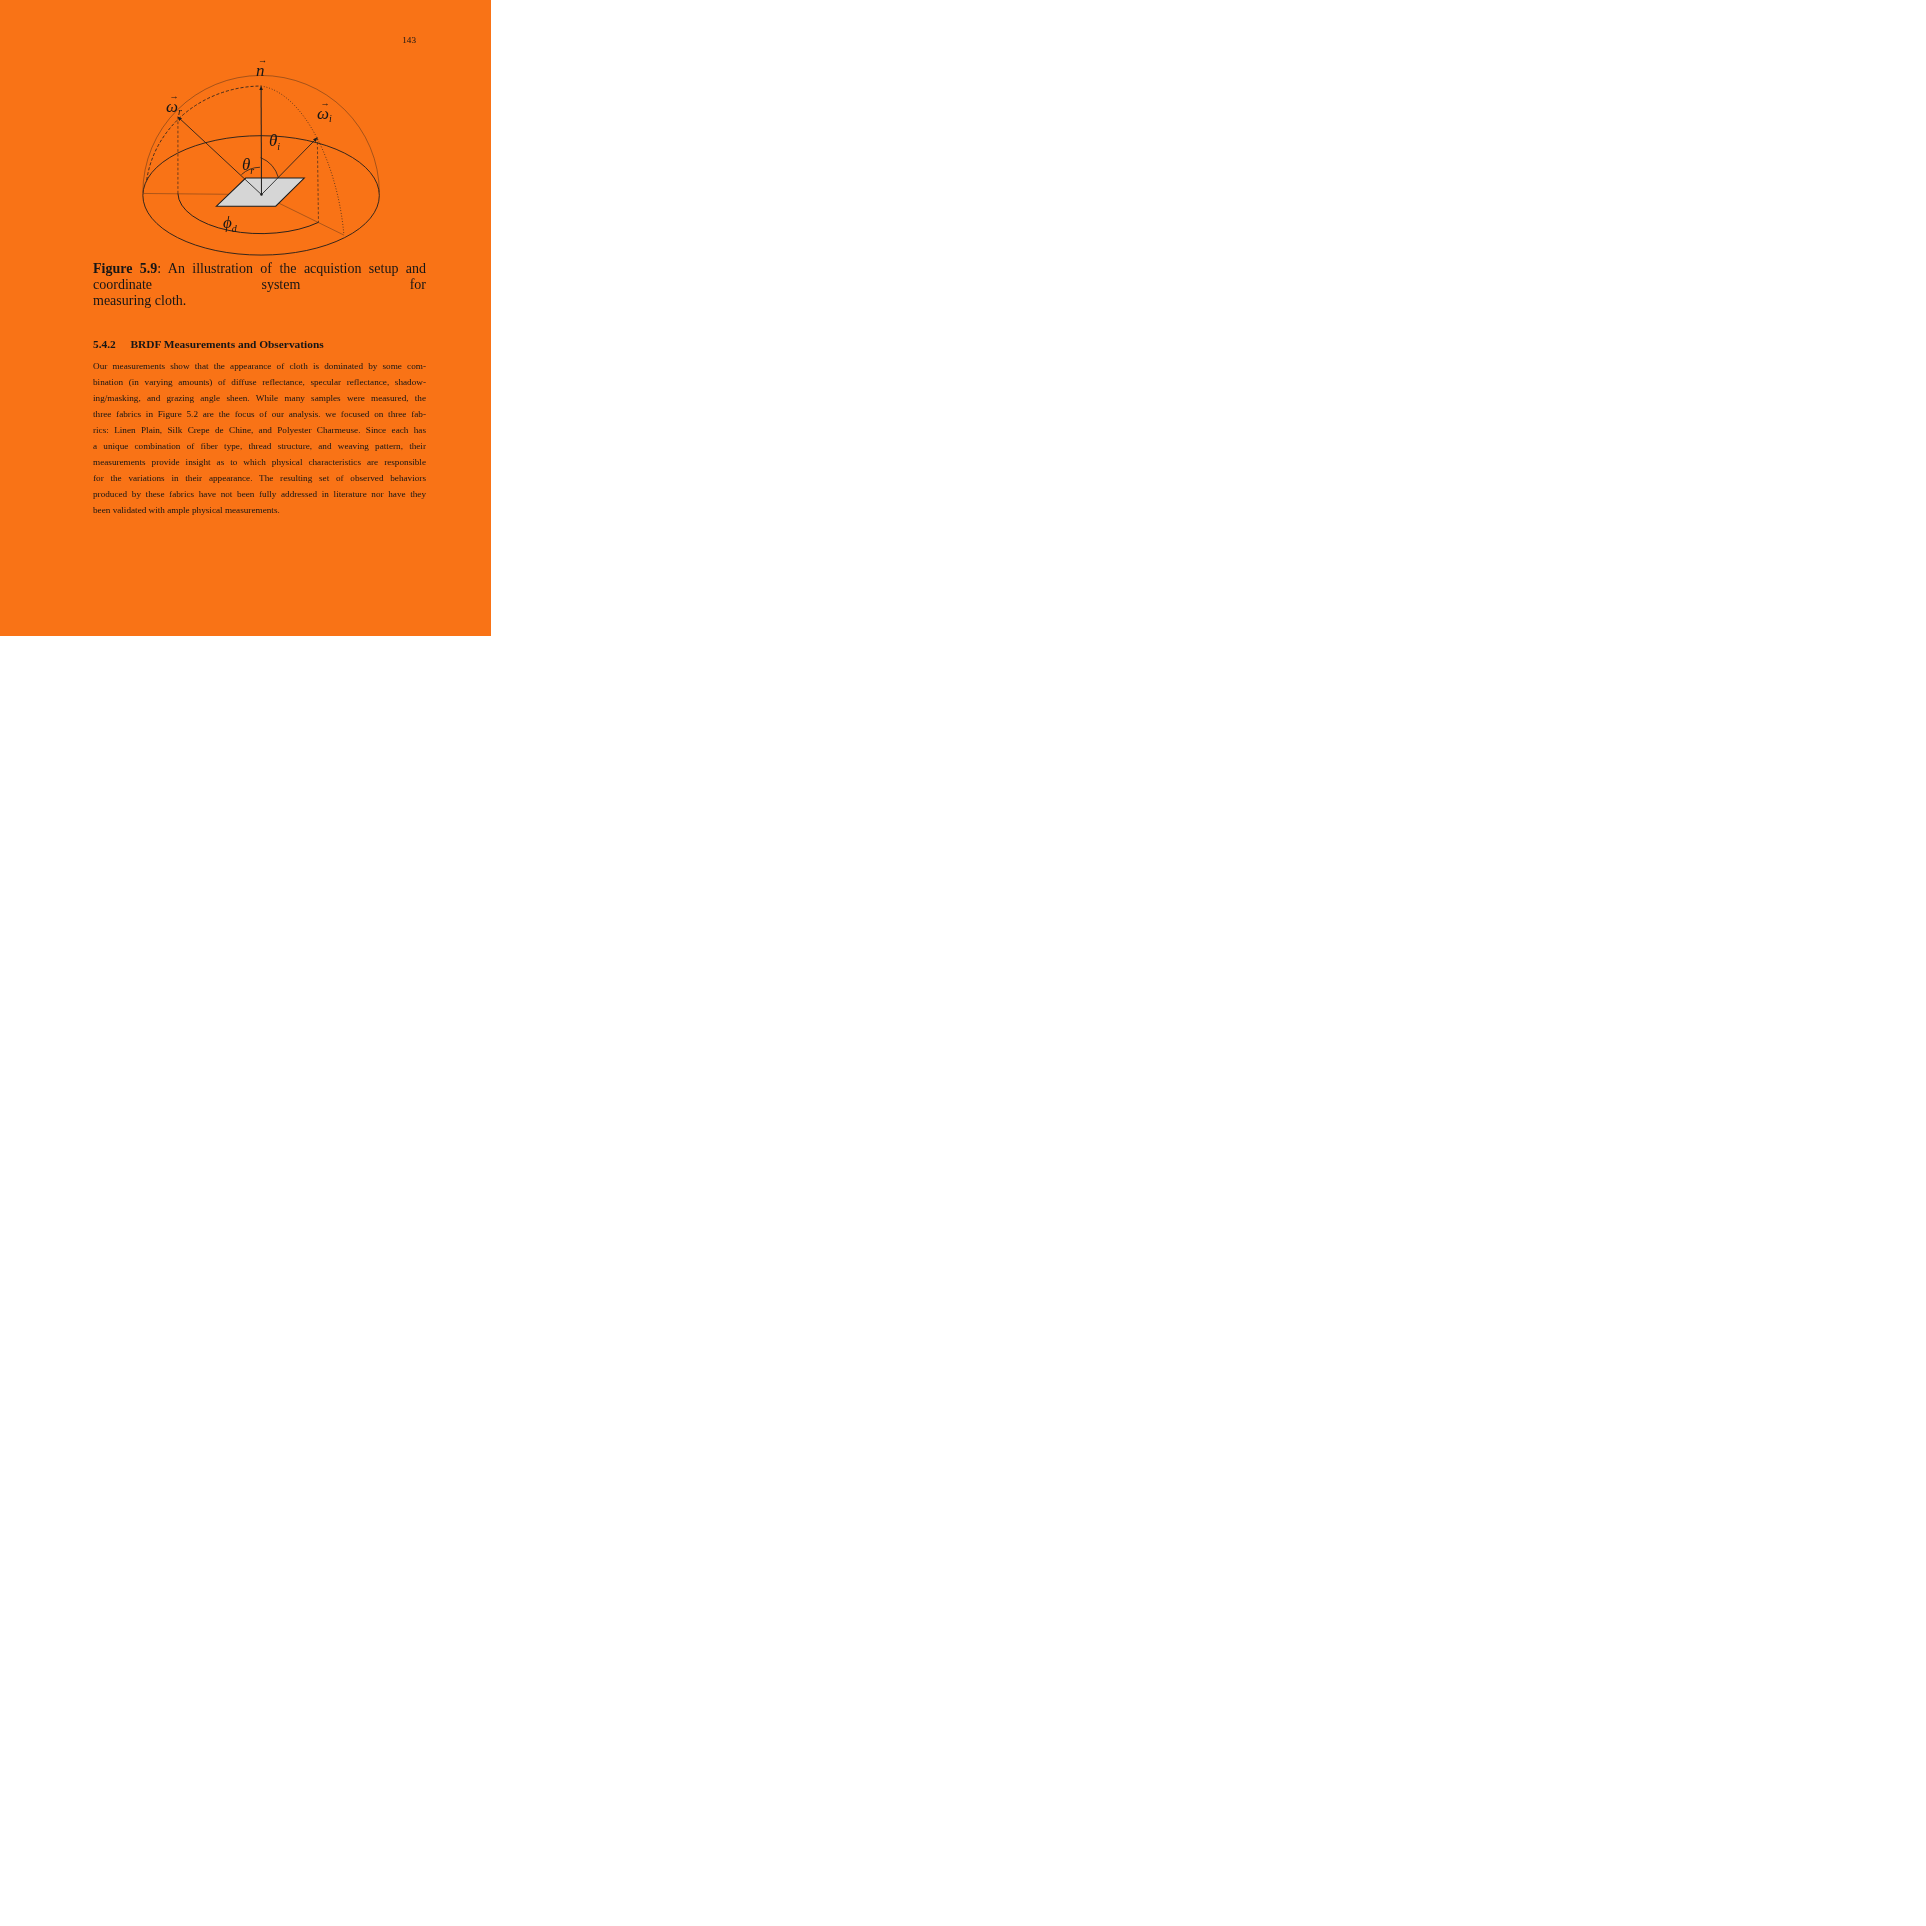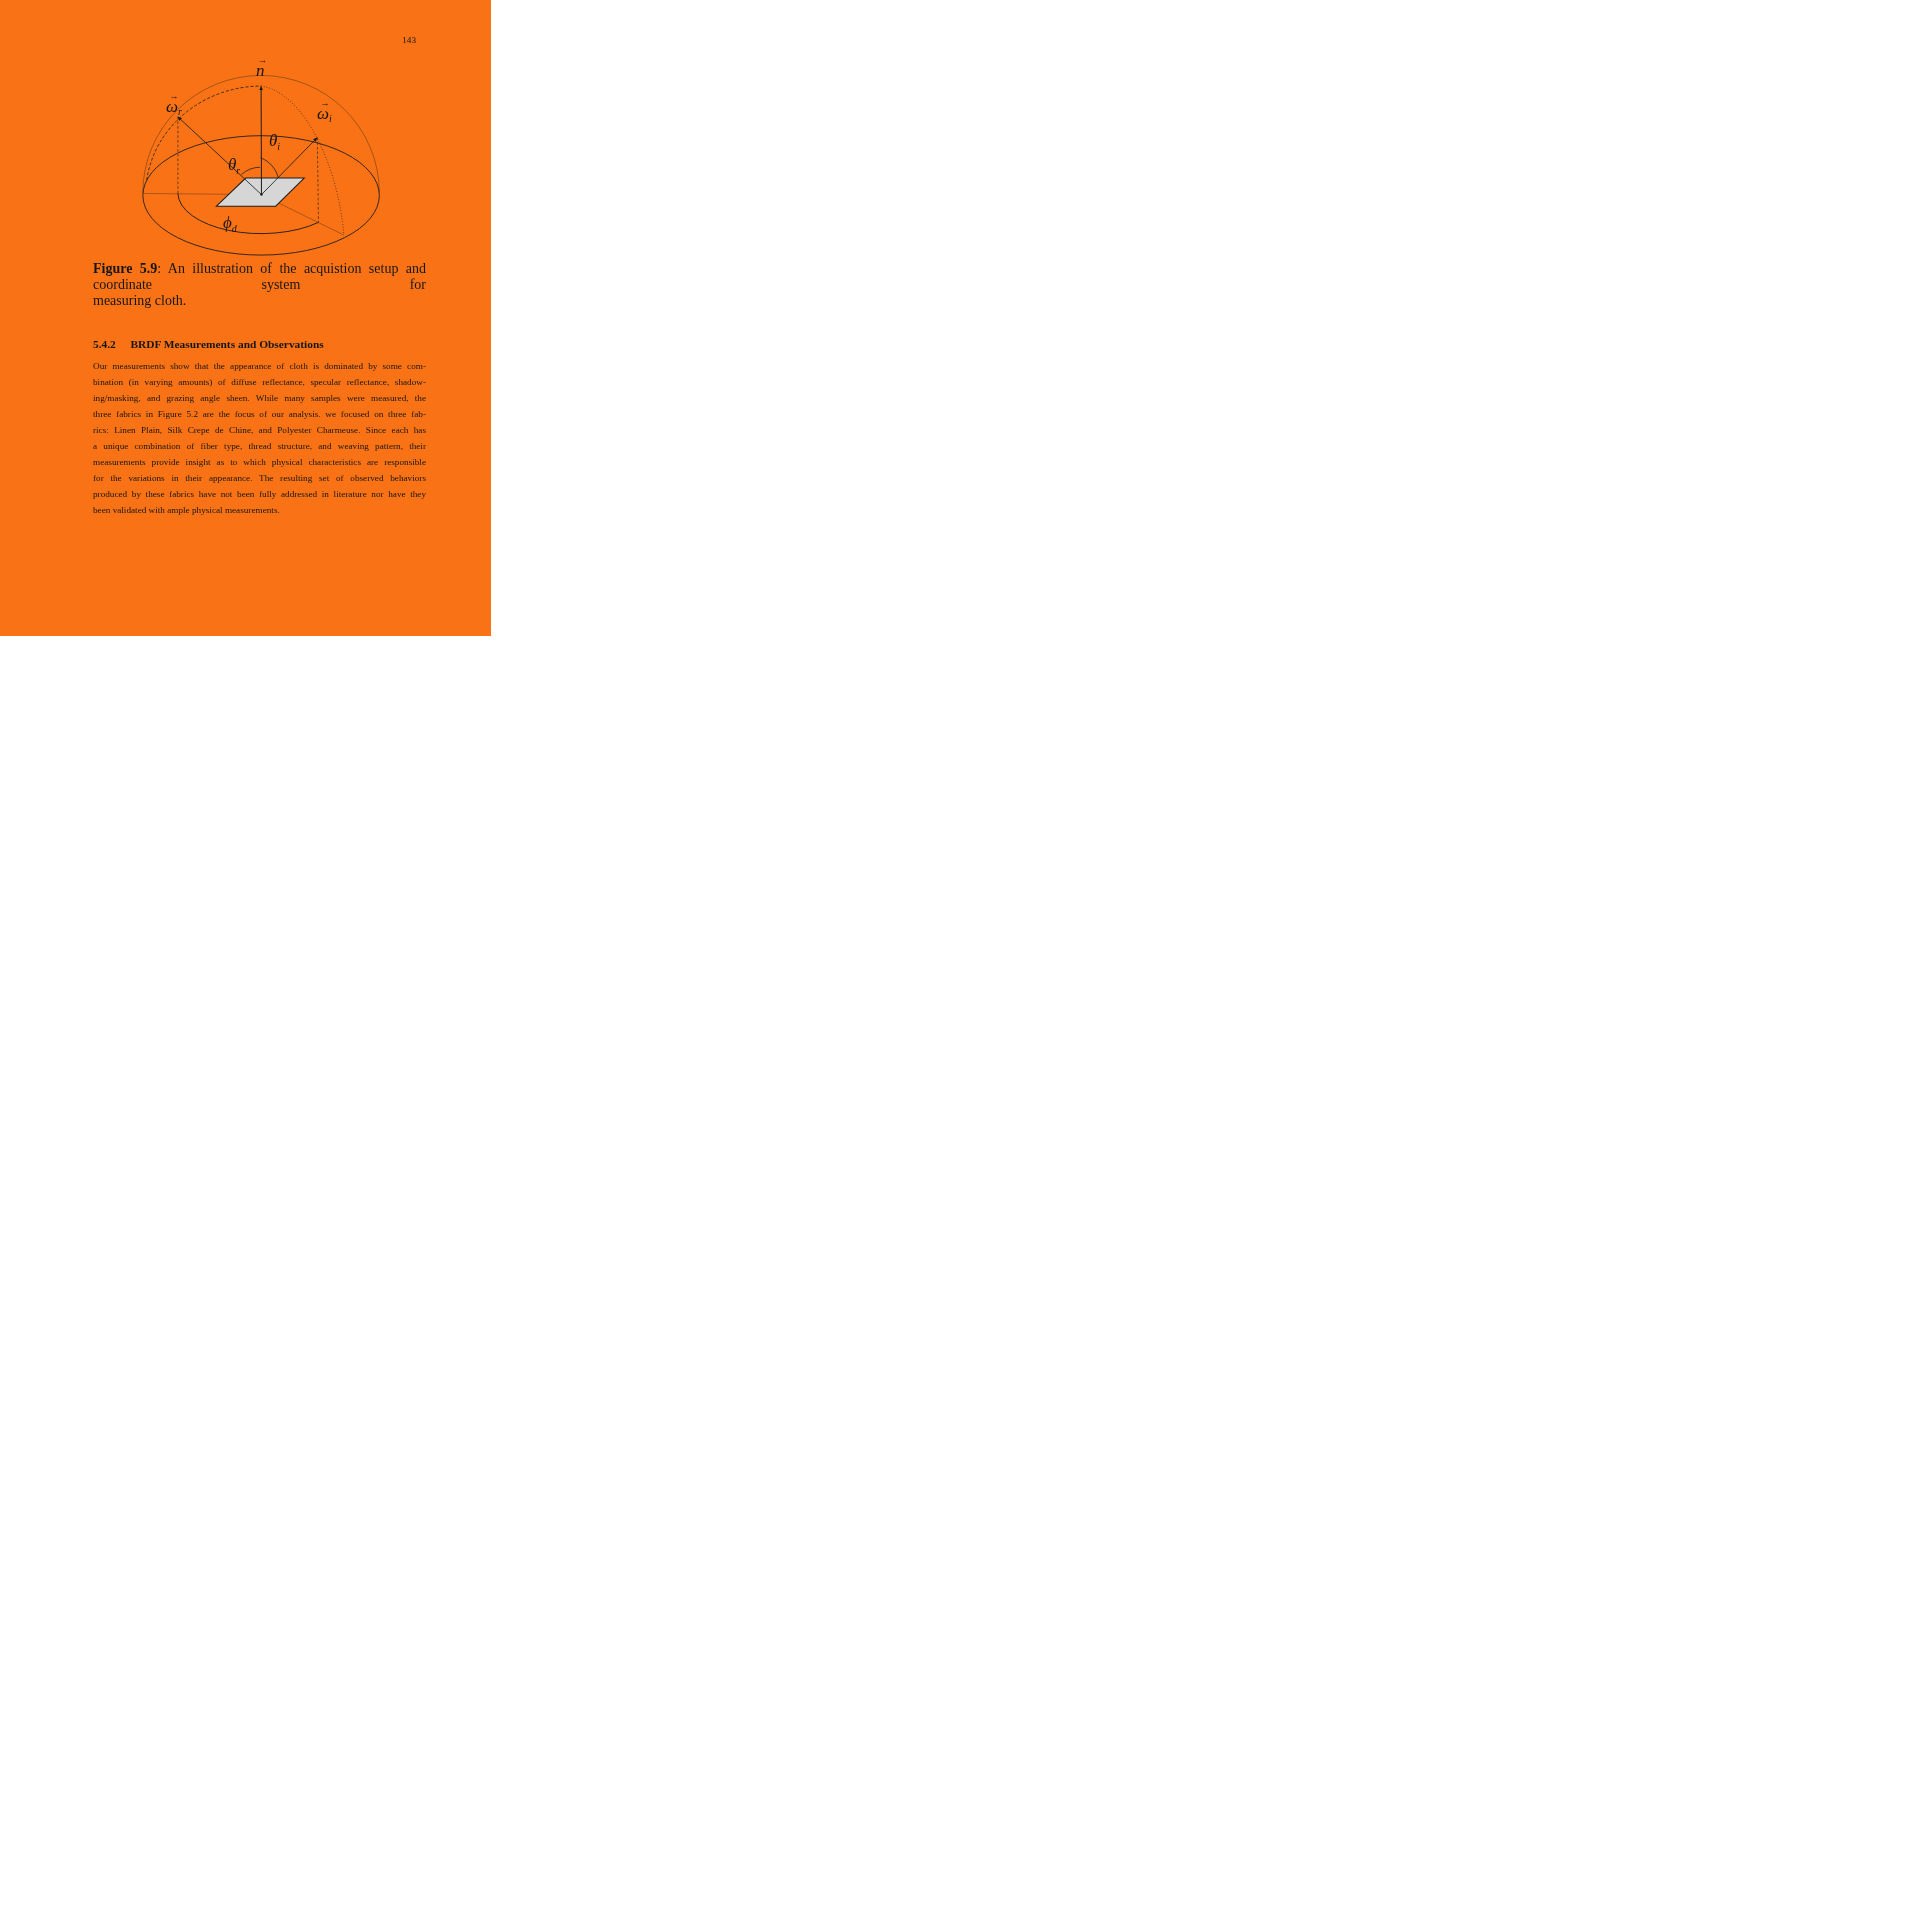--- a/index.html
+++ b/index.html
@@ -103,21 +103,21 @@
     <div class="veclabel" style="left:166px;top:94px;">
       <span class="arrowrow" style="margin-left:3.5px;">→</span>
       <span class="base">ω</span><span class="sub">r</span>
     </div>
 
     <div class="veclabel" style="left:317px;top:101px;">
       <span class="arrowrow" style="margin-left:3.5px;">→</span>
       <span class="base">ω</span><span class="sub">i</span>
     </div>
 
-    <div class="anglabel" style="left:228px;top:156px;">
+    <div class="anglabel" style="left:242px;top:156px;">
       <span class="base">θ</span><span class="sub">r</span>
     </div>
 
     <div class="anglabel" style="left:269px;top:132px;">
       <span class="base">θ</span><span class="sub">i</span>
     </div>
 
     <div class="anglabel" style="left:223px;top:214px;">
       <span class="base">ϕ</span><span class="sub">d</span>
     </div>

